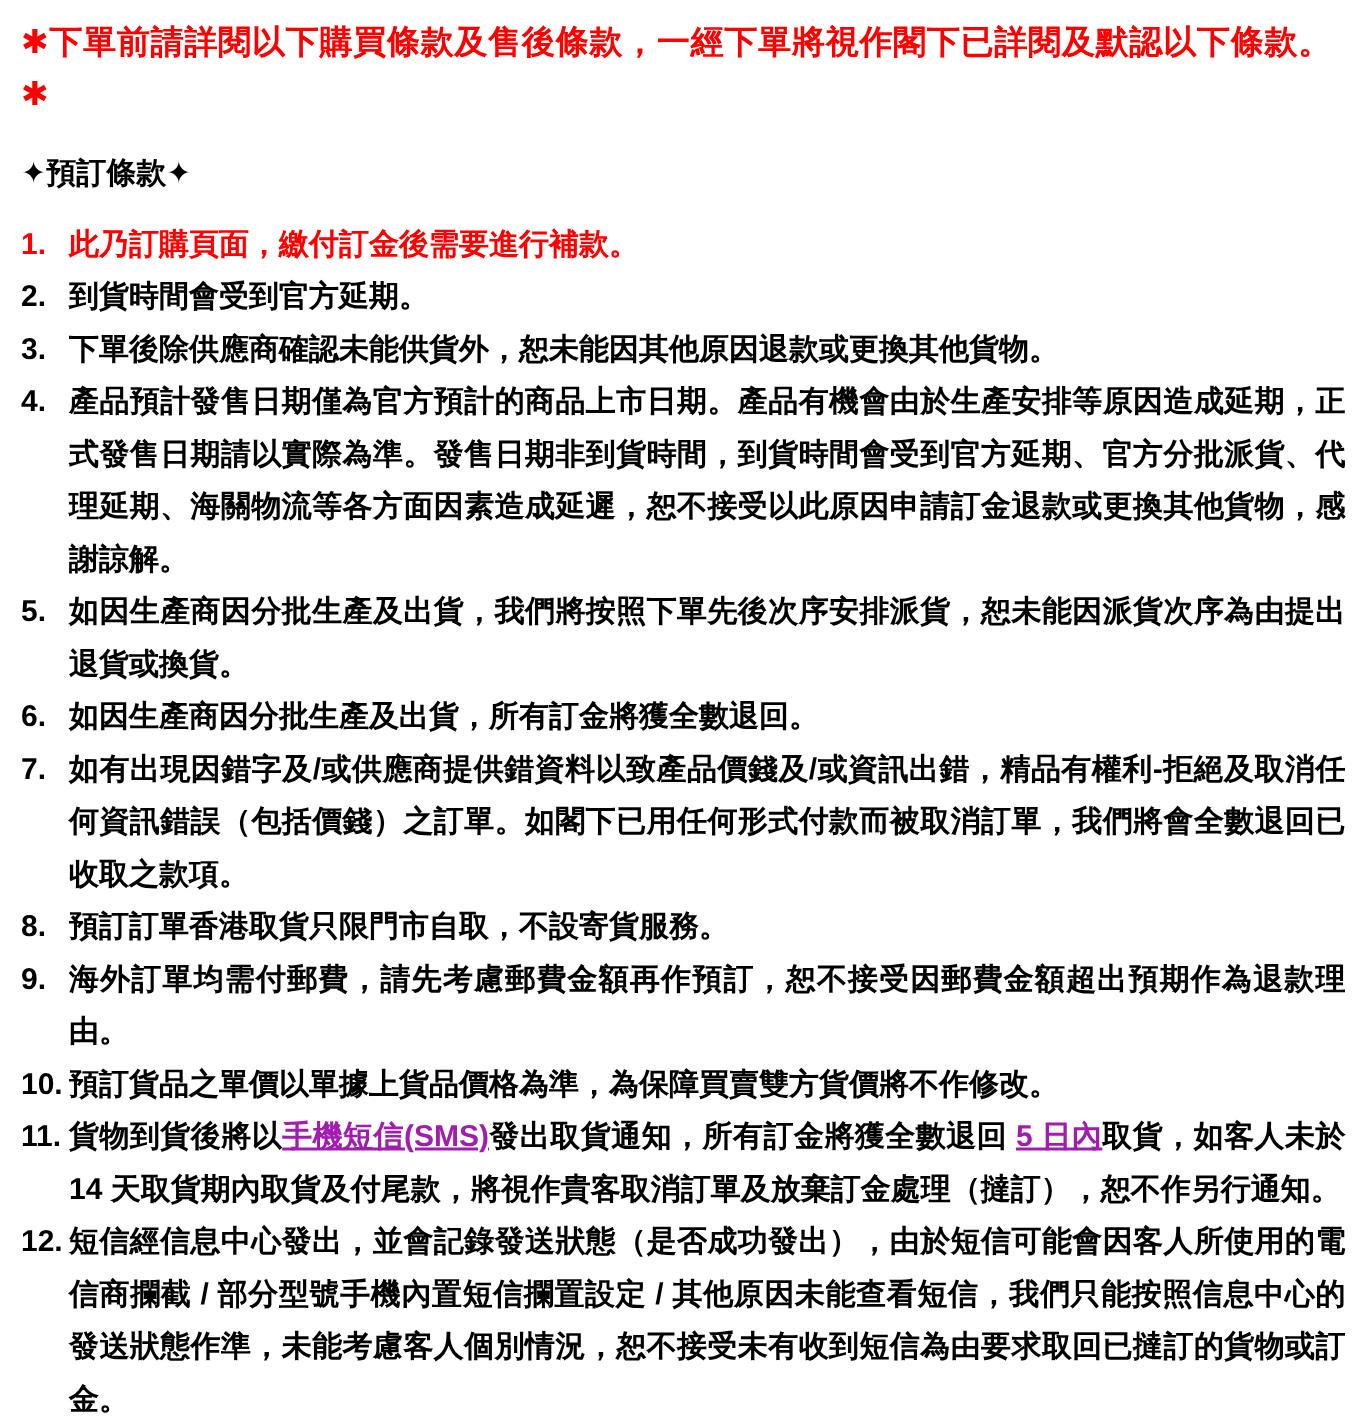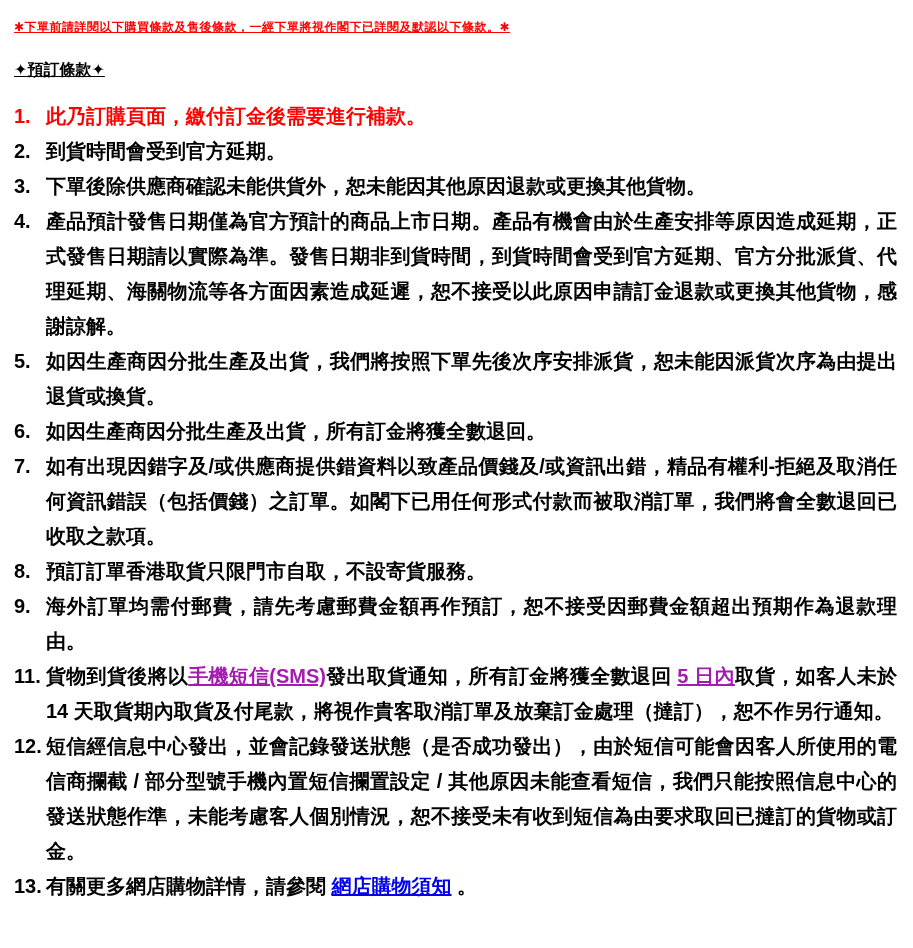--- a/index.html
+++ b/index.html
@@ -8,30 +8,28 @@
     width: 913px;
   }
   body {
     font-family: "Liberation Sans", "DejaVu Sans", sans-serif;
     font-weight: 700;
     color: #000000;
     padding: 10px 16px 10px 14px;
   }
   .page-title {
     color: #ff0000;
-    font-size: 12px;
+    font-size: 22px;
     line-height: 35px;
-    text-decoration: underline;
-    margin-bottom: 7px;
+    margin-bottom: 19px;
     letter-spacing: 0.5px;
   }
   .section-heading {
-    font-size: 16px;
+    font-size: 20px;
     line-height: 35px;
-    text-decoration: underline;
     margin-bottom: 12px;
   }
   .terms-list {
     display: block;
   }
   .term-item {
     display: flex;
     align-items: flex-start;
     font-size: 20px;
     line-height: 35px;
@@ -94,20 +92,24 @@
     </div>
     <div class="term-item">
       <span class="num">8.</span>
       <div class="content"><span>預訂訂單香港取貨只限門市自取，不設寄貨服務。</span></div>
     </div>
     <div class="term-item">
       <span class="num">9.</span>
       <div class="content"><span>海外訂單均需付郵費，請先考慮郵費金額再作預訂，恕不接受因郵費金額超出預期作為退款理由。</span></div>
     </div>
     <div class="term-item">
+      <span class="num">10.</span>
+      <div class="content"><span>預訂貨品之單價以單據上貨品價格為準，為保障買賣雙方貨價將不作修改。</span></div>
+    </div>
+    <div class="term-item">
       <span class="num">11.</span>
       <div class="content"><span>貨物到貨後將以</span><span class="red-underline">手機短信(SMS)</span><span>發出取貨通知，所有訂金將獲全數退回 </span><span class="red-underline">5 日內</span><span>取貨，如客人未於 14 天取貨期內取貨及付尾款，將視作貴客取消訂單及放棄訂金處理（撻訂），恕不作另行通知。</span></div>
     </div>
     <div class="term-item">
       <span class="num">12.</span>
       <div class="content"><span>短信經信息中心發出，並會記錄發送狀態（是否成功發出），由於短信可能會因客人所使用的電信商攔截 / 部分型號手機內置短信攔置設定 / 其他原因未能查看短信，我們只能按照信息中心的發送狀態作準，未能考慮客人個別情況，恕不接受未有收到短信為由要求取回已撻訂的貨物或訂金。</span></div>
     </div>
     <div class="term-item">
       <span class="num">13.</span>
       <div class="content"><span>有關更多網店購物詳情，請參閱 </span><span class="link-blue">網店購物須知</span><span> 。</span></div>

